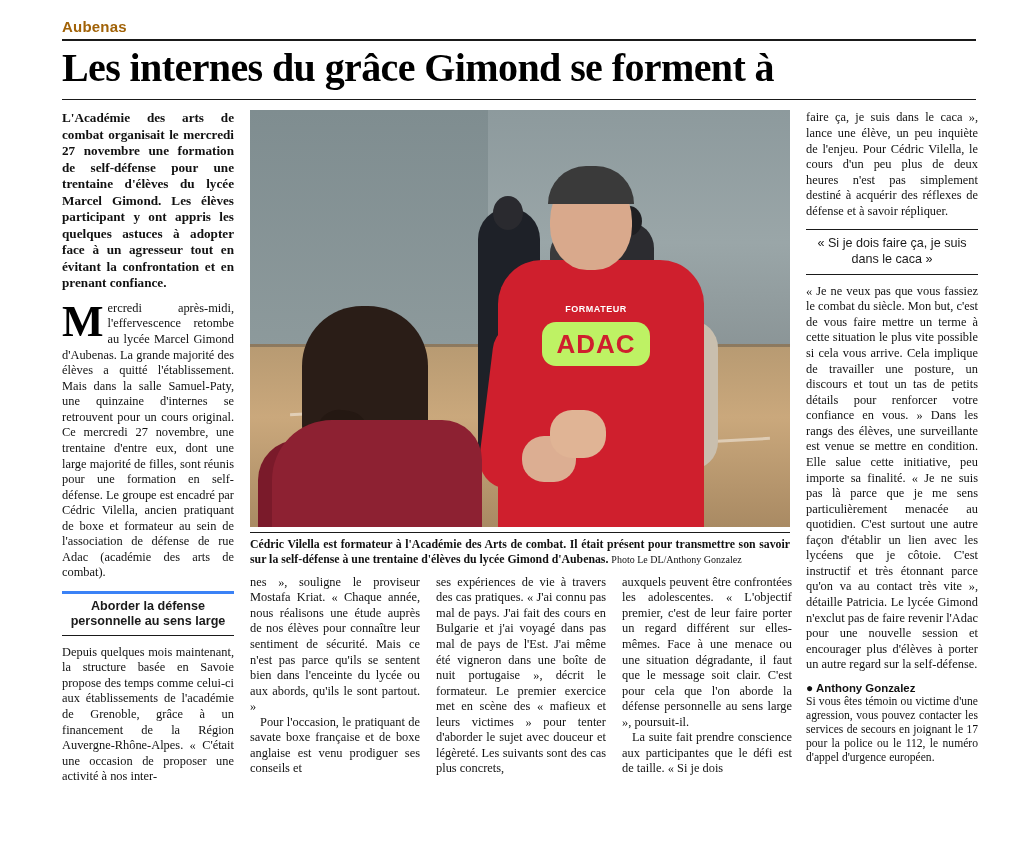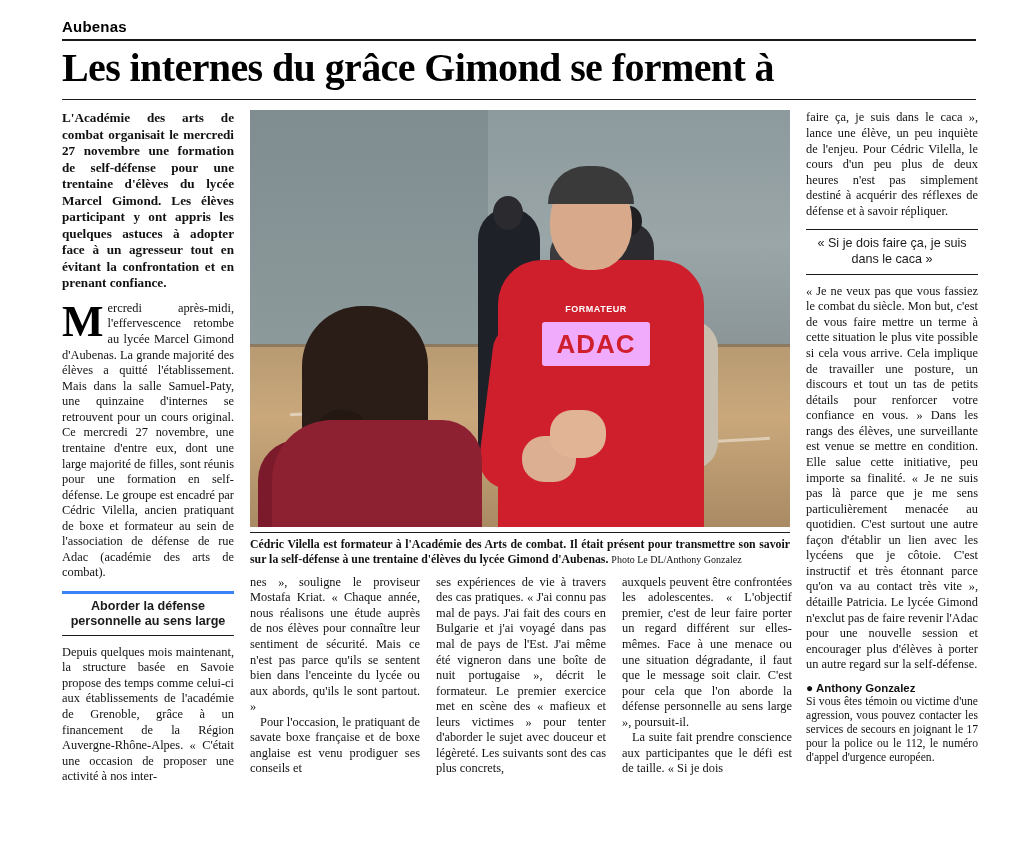--- a/index.html
+++ b/index.html
@@ -17,21 +17,21 @@
   }
   .page {
     position: absolute;
     left: 0; top: 0;
     width: 1024px;
     height: 859px;
     box-sizing: border-box;
     padding: 18px 48px 0 62px;
   }
   .kicker {
-    color: #000000;
+    color: #a16207;
     font-family: "Liberation Sans", sans-serif;
     font-weight: bold;
     font-size: 15px;
     letter-spacing: 0.2px;
     margin: 0 0 4px 0;
   }
   .rule-top {
     border-top: 2px solid #1a1a1a;
     margin: 0 0 6px 0;
   }
@@ -168,23 +168,23 @@
   
   .ph-inst-head { position:absolute; left:300px; top:62px; width:82px; height:98px; background:#d9a98c; border-radius:50% 50% 45% 45%; }
   .ph-inst-hair { position:absolute; left:298px; top:56px; width:86px; height:38px; background:#3a3a3a; border-radius:44px 44px 0 0; }
   .ph-inst-body { position:absolute; left:248px; top:150px; width:206px; height:270px; background:#cf1f2d; border-radius:44px 44px 0 0; }
   .ph-inst-arm-l { position:absolute; left:236px; top:212px; width:66px; height:168px; background:#cf1f2d; border-radius:30px; transform:rotate(7deg); }
   .ph-inst-arm-r { position:absolute; left:404px; top:210px; width:64px; height:150px; background:#c9bfae; border-radius:28px; }
   .ph-inst-hand-l{ position:absolute; left:272px; top:326px; width:54px; height:46px; background:#dcae92; border-radius:22px; }
   .ph-inst-hand-r{ position:absolute; left:300px; top:300px; width:56px; height:48px; background:#e0b495; border-radius:22px; }
   .ph-logo {
     position:absolute; left:292px; top:212px; width:108px; height:44px;
-    background:#f0abfc; color:#cf1f2d; font-family:"Liberation Sans", sans-serif;
+    background:#bef264; color:#cf1f2d; font-family:"Liberation Sans", sans-serif;
     font-weight:bold; font-size:26px; text-align:center; line-height:44px;
-    letter-spacing:1px; border-radius:3px;
+    letter-spacing:1px; border-radius:14px;
   }
   .ph-logo-top {
     position:absolute; left:292px; top:194px; width:108px;
     color:#fff; font-family:"Liberation Sans", sans-serif; font-weight:bold;
     font-size:9px; text-align:center; letter-spacing:0.5px;
   }
   .caption {
     font-family: "Liberation Serif", serif;
     font-size: 11.8px;
     line-height: 1.2;

